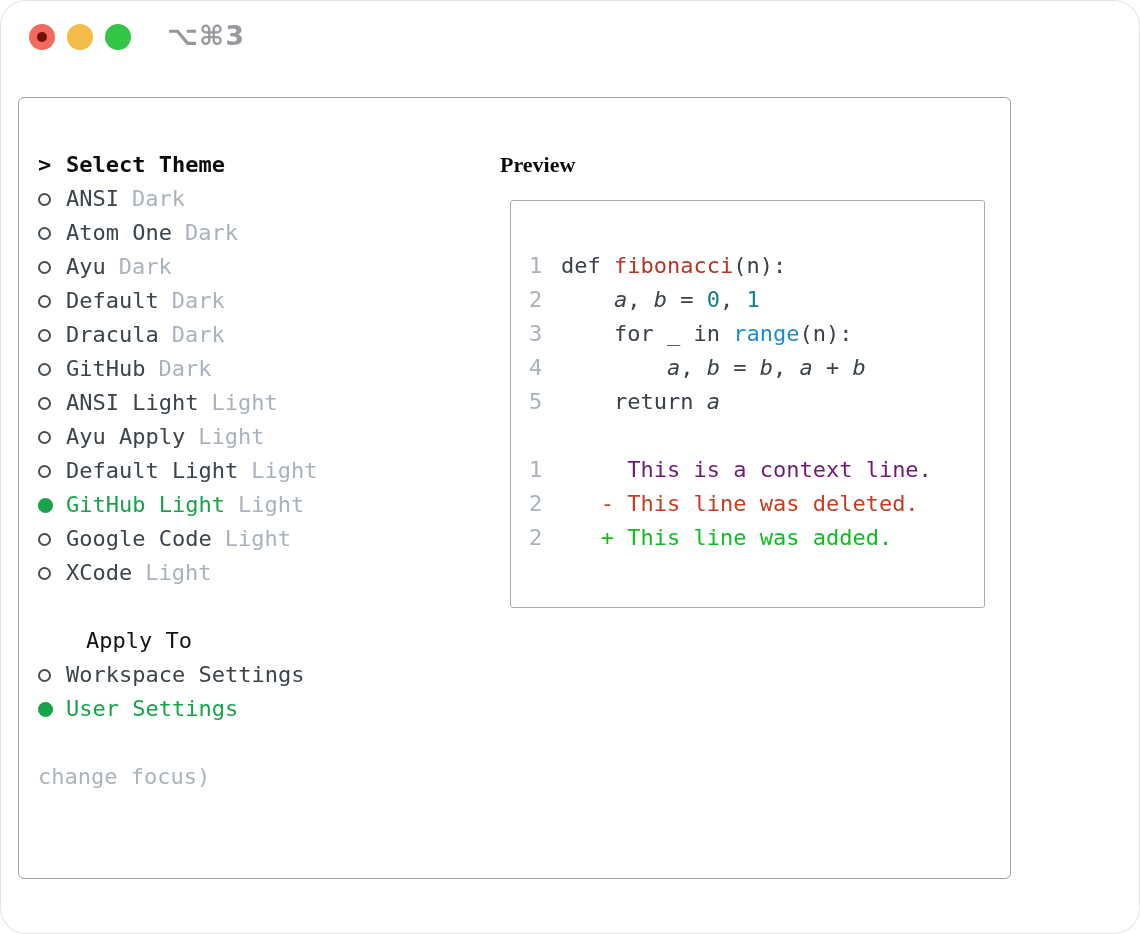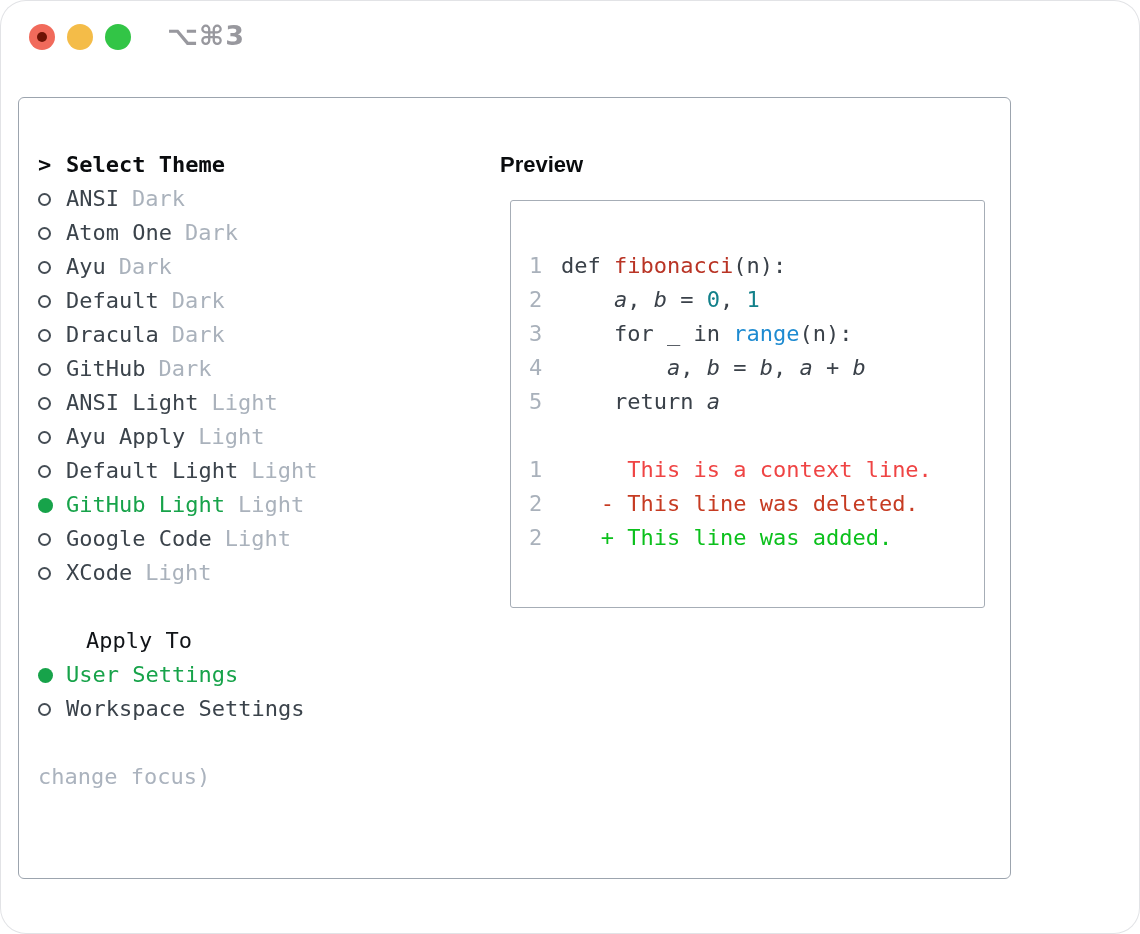--- a/index.html
+++ b/index.html
@@ -53,40 +53,40 @@
   .hdr-text { font-weight:bold; color:#0a0c0e; }
   .apply-hdr { color:#101317;margin-left:20px; }
   .variant { color:#aab2bc; margin-left:13px; }
   .row.selected .tname { color:#17a34a; }
   .help-row { height:34px; line-height:34px; color:#abb3be; white-space:pre; }
   .spacer { height:34px; }
 
   
   .preview-title {
     position:absolute; left:500px; top:148px; height:34px;
-    font-family:Liberation Sans, sans-serif; font-weight:bold;
+    font-family:Liberation Serif, serif; font-weight:bold;
     font-size:22px; line-height:34px; color:#0a0c0e;
   }
   .pbox {
     position:absolute; left:510px; top:200px; width:475px; height:408px;
     border:1.5px solid #a6adb6; border-radius:3px; box-sizing:border-box;
     padding:48px 0 0 18px; overflow:hidden; background:#ffffff;
   }
   .crow {
     display:flex; height:34px; font-family:"DejaVu Sans Mono", monospace;
     font-size:22px; line-height:34px; white-space:pre;
   }
   .lnum { flex:0 0 13px; width:13px; margin-right:19px; color:#a9b1bb; text-align:right; }
   .ltext { white-space:pre; }
   .tk-code    { color:#3a4149;margin-top:26px; }
   .tk-func    { color:#b93425; }
   .tk-var     { color:#3a4149; font-style:italic; }
   .tk-num     { color:#12808a; }
   .tk-builtin { color:#1e8bd1; }
-  .tk-context { color:#ef4444; }
+  .tk-context { color:#701a75; }
   .tk-deleted { color:#c63b22; }
   .tk-added   { color:#0bc01c; }
 </style>
 </head>
 <body>
 
 <div id="screen">
   <div class="window">
 
     <div class="lights">
@@ -179,31 +179,31 @@
 </div>
 
       <div class="spacer"></div>
 
       <div class="row">
         <span class="bcol"></span>
         <span class="apply-hdr">Apply To</span>
       </div>
 
       <div id="apply-list">
+  <div class="row">
+    <span class="bcol"><span class="bullet ring"></span></span>
+    <span class="tname">Workspace Settings</span>
+    
+  </div>
+
   <div class="row selected">
     <span class="bcol"><span class="bullet dot"></span></span>
     <span class="tname">User Settings</span>
     
   </div>
-
-  <div class="row">
-    <span class="bcol"><span class="bullet ring"></span></span>
-    <span class="tname">Workspace Settings</span>
-    
-  </div>
 </div>
 
       <div class="spacer"></div>
 
       <div id="help-text">
           <div class="help-row">change focus)</div>
         </div>
     </div>
 
     <div class="preview-title">Preview</div>

